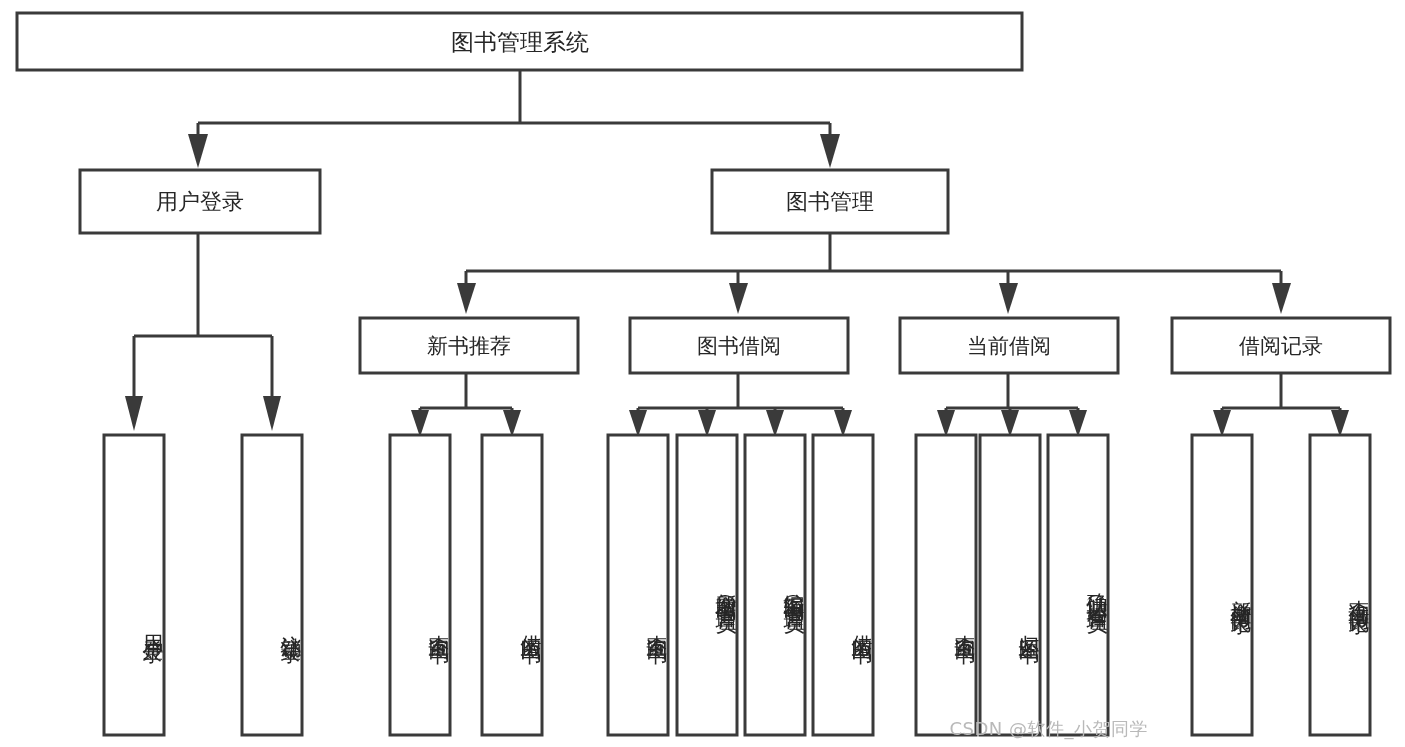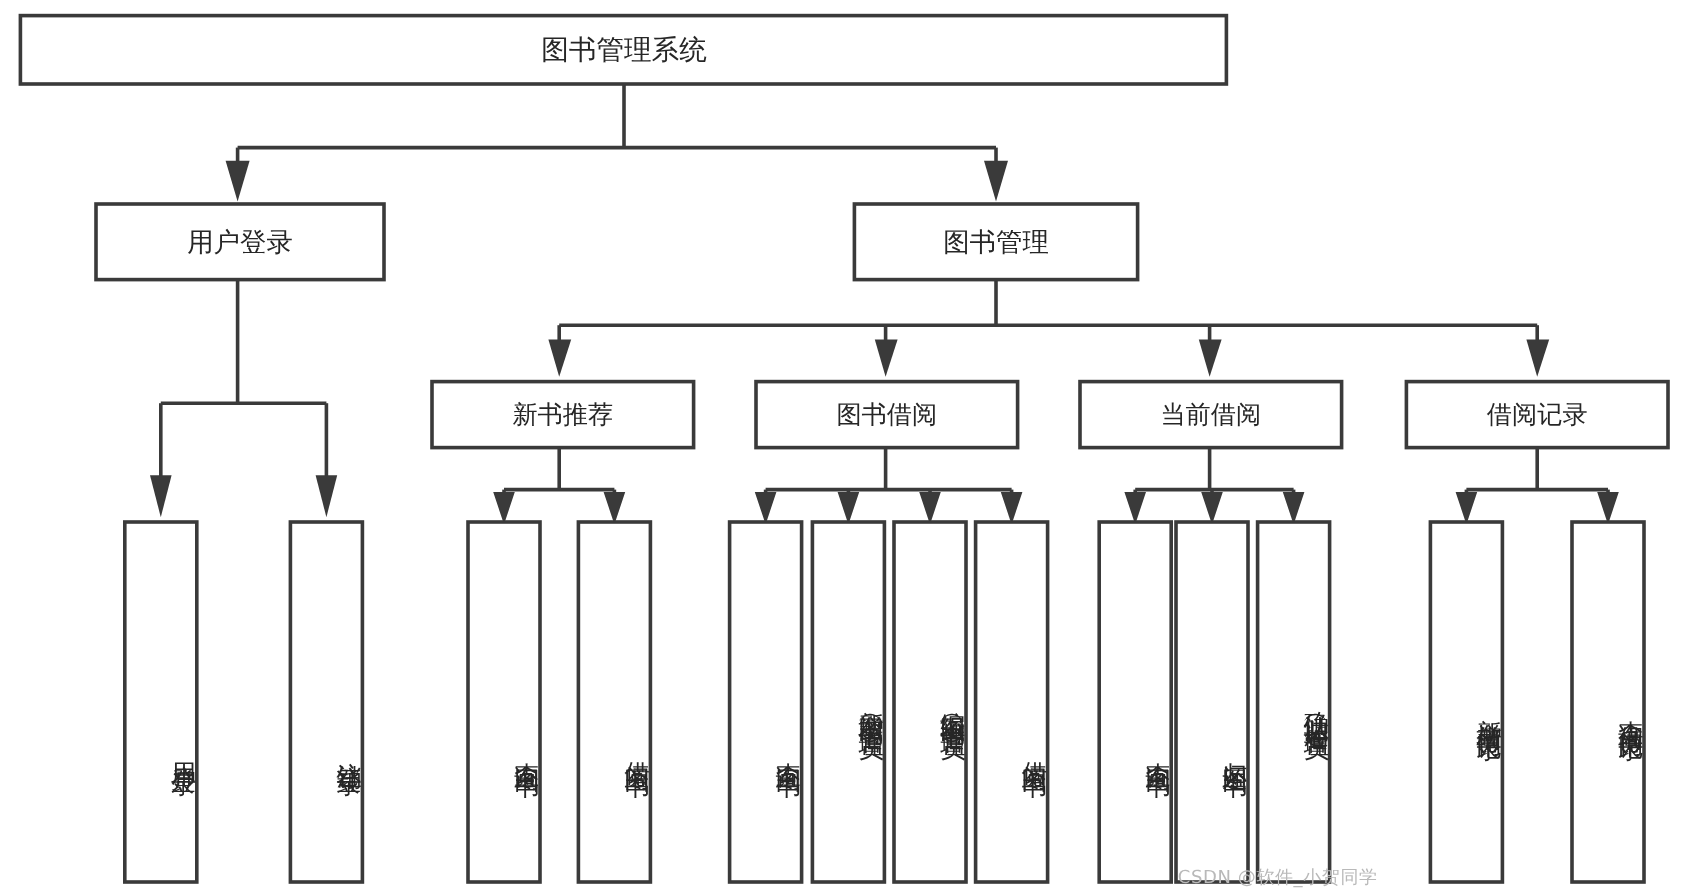--- a/index.html
+++ b/index.html
@@ -35,21 +35,21 @@
     line-height:1.12;
     letter-spacing:3px;
     color:#262626;
     font-family:"DejaVu Sans","Liberation Sans",sans-serif;
     white-space:nowrap;
     pointer-events:none;
   }
   .watermark{
     position:absolute;
     right:8px;bottom:6px;
-    font-size:15px;
+    font-size:18px;
     color:#b9b9b9;
     font-family:"DejaVu Sans","Liberation Sans",sans-serif;
     letter-spacing:0.5px;
     white-space:nowrap;
   }
 </style>
 </head>
 <body>
 
 <div id="diagram-root">

